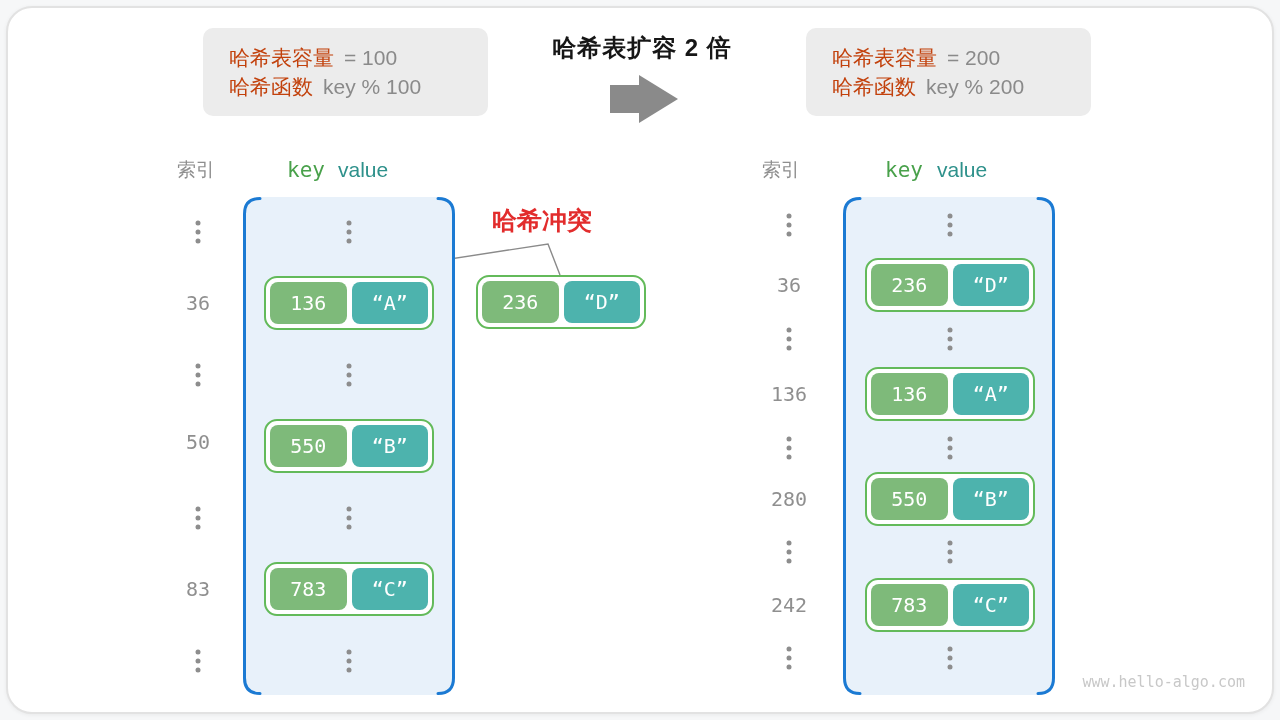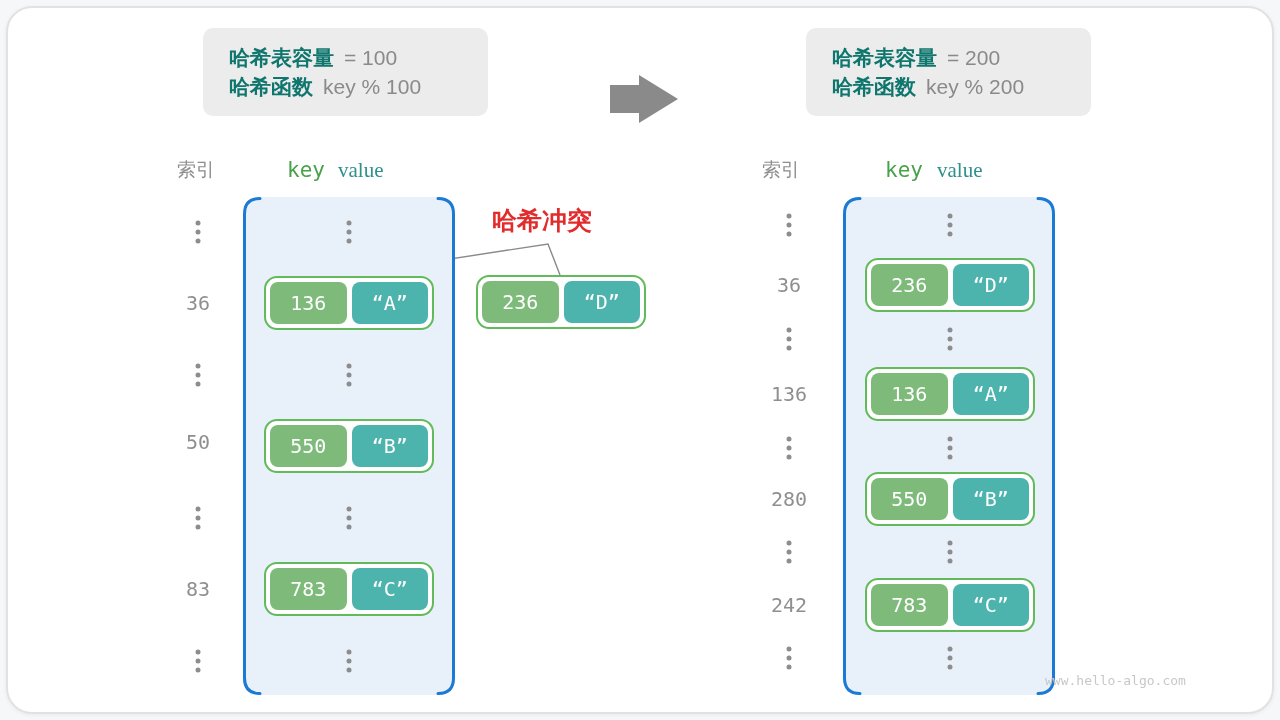--- a/index.html
+++ b/index.html
@@ -6,30 +6,30 @@
   body { background:#f6f7f8; font-family:"Liberation Sans", sans-serif; }
   .canvas { position:relative; width:1280px; height:720px; overflow:hidden; }
   .card { position:absolute; left:6px; top:6px; width:1268px; height:708px;
           background:#ffffff; border:2px solid #e2e2e2; border-radius:26px;
           box-shadow:0 1px 4px rgba(0,0,0,0.06); }
 
   .infobox { position:absolute; top:28px; width:285px; height:88px; background:#ececec;
              border-radius:10px; display:flex; flex-direction:column; justify-content:center;
              padding-left:26px; gap:5px; }
   .infoline { display:flex; gap:10px; align-items:baseline; font-size:21px; line-height:1.1; }
-  .infoline .lbl { font-weight:bold; color:#0f766e; }
+  .infoline .lbl { font-weight:normal; color:#c2410c; }
   .infoline .val { font-family:Liberation Sans, sans-serif; color:#8a8a8a; }
 
   .expand-title { position:absolute; left:500px; top:32px; width:284px; text-align:center;
                   font-size:24px; font-weight:bold; color:#161616; letter-spacing:1px; }
 
   .hdr { position:absolute; top:156px; font-size:21px; line-height:28px; }
   .hdr-cjk { color:#8e8e8e; font-size:19px; }
   .hdr-key { color:#49a14b; font-family:"DejaVu Sans Mono", monospace; }
-  .hdr-val { color:#2e918b; font-family:Liberation Serif, serif; }
+  .hdr-val { color:#2e918b; font-family:Liberation Sans, sans-serif; }
 
   .table-bg { position:absolute; top:197px; width:212px; height:498px;
               background:#e8f1fa; border-radius:16px; }
   .table-bg svg { position:absolute; left:0; top:0; }
 
   .pair { position:absolute; width:170px; height:54px; background:#ffffff;
           border:2px solid #63ba5a; border-radius:13px; display:flex; gap:5px; padding:4px; }
   .cell { flex:1; border-radius:8px; display:flex; align-items:center; justify-content:center;
           color:#ffffff; font-family:"DejaVu Sans Mono", monospace; font-size:20px; }
   .cell-key { background:#7eba7a; }
@@ -40,22 +40,22 @@
   .dots i { display:block; width:5px; height:5px; border-radius:50%; background:#8d8d8d; }
 
   .idx { position:absolute; width:70px; text-align:center; transform:translate(-50%,-50%);
          font-family:"DejaVu Sans Mono", monospace; font-size:20px; color:#8f8f8f; }
 
   .collision-label { position:absolute; left:492px; top:204px; font-size:25px;
                      font-weight:bold; color:#e22c2c; }
 
   .overlay { position:absolute; left:0; top:0; pointer-events:none; }
 
-  .watermark { position:absolute; left:1045px; top:673px; width:200px; text-align:left;
-               font-family:"DejaVu Sans Mono", monospace; font-size:13px; color:#c8c8c8; }
+  .watermark { position:absolute; left:1045px; top:673px; width:200px; text-align:right;
+               font-family:"DejaVu Sans Mono", monospace; font-size:15px; color:#c8c8c8; }
 </style>
 </head>
 <body>
 
 <div class="canvas">
   <div class="card"></div>
 
   <svg class="overlay" width="1280" height="720" viewBox="0 0 1280 720">
     <polyline points="352,274 548,244 560,275" fill="none" stroke="#8a8a8a" stroke-width="1.4"></polyline>
   </svg>
@@ -75,20 +75,21 @@
     <div class="infoline">
       <span class="lbl">哈希表容量</span>
       <span class="val">= 200</span>
     </div>
     <div class="infoline">
       <span class="lbl">哈希函数</span>
       <span class="val">key % 200</span>
     </div>
   </div>
 
+  <div class="expand-title">哈希表扩容 2 倍</div>
   <svg class="overlay" style="left:608px; top:74px;" width="72" height="50" viewBox="0 0 72 50">
     <polygon points="2,11 31,11 31,1 70,25 31,49 31,39 2,39" fill="#8a8a8a"></polygon>
   </svg>
 
   <div class="hdr hdr-cjk" style="left:177px;">索引</div>
   <div class="hdr hdr-key" style="left:287px;">key</div>
   <div class="hdr hdr-val" style="left:338px;">value</div>
 
   <div class="table-bg" style="left:243px;">
     <svg width="212" height="498" viewBox="0 0 212 498">

